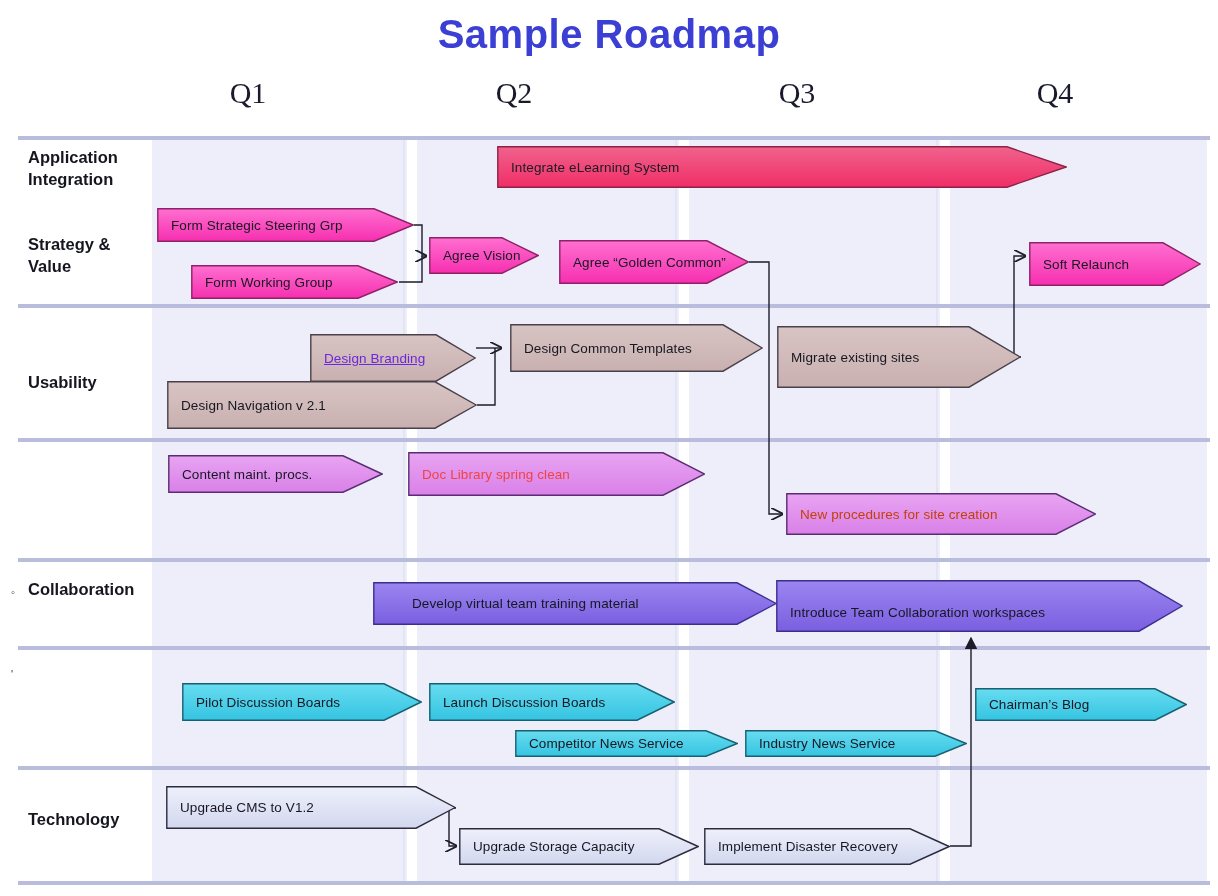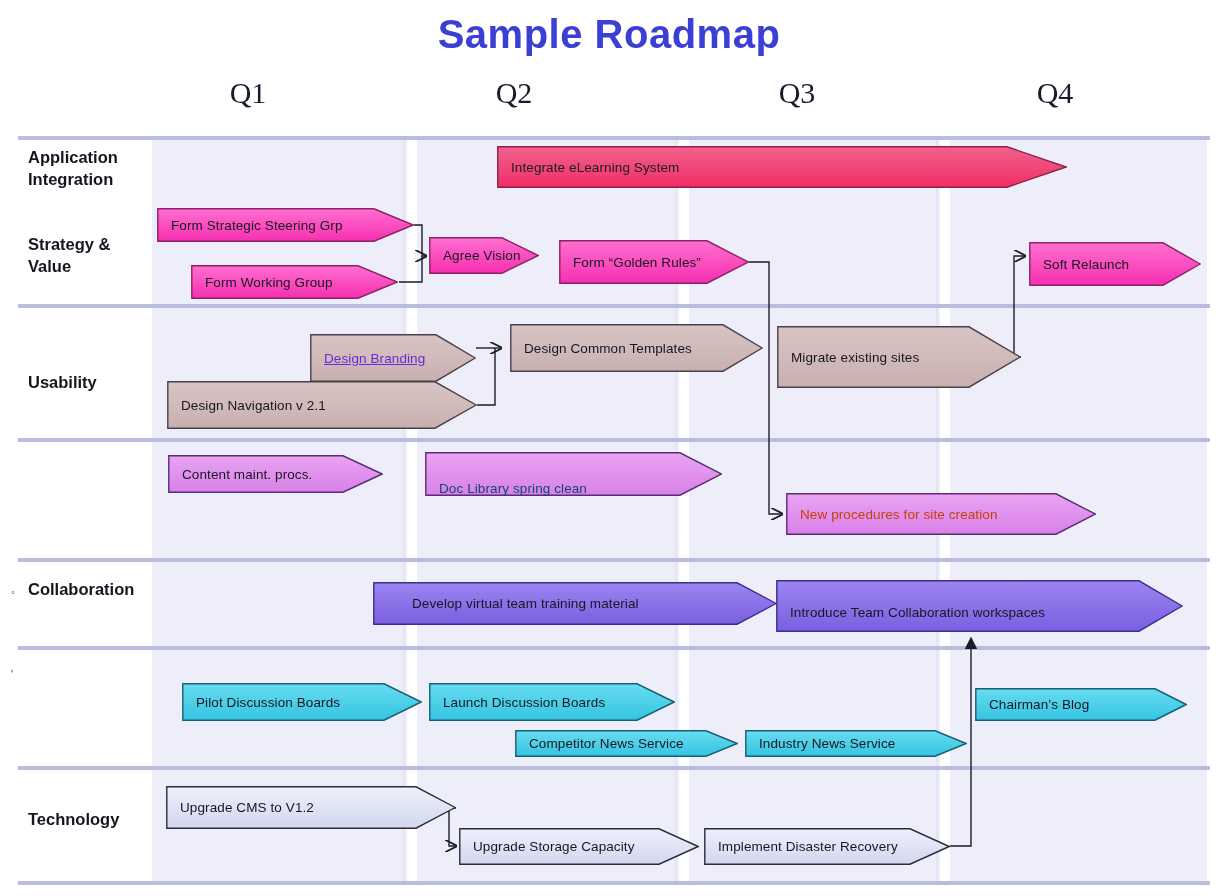--- a/index.html
+++ b/index.html
@@ -257,21 +257,21 @@
       <div class="task" style="left: 559px; top: 240px; width: 190px; height: 44px; color: rgb(23, 23, 33);">
         <svg class="shape" width="190" height="44" viewBox="0 0 190 44" preserveAspectRatio="none">
           <defs>
             <linearGradient id="g4" x1="0" y1="0" x2="0" y2="1">
               <stop offset="0%" stop-color="#ff6fd0"></stop>
               <stop offset="100%" stop-color="#f62fb0"></stop>
             </linearGradient>
           </defs>
           <path d="M0.8,0.8 L148,0.8 L189.2,22 L148,43.2 L0.8,43.2 Z" fill="url(#g4)" stroke="#8e2168" stroke-width="1.4"></path>
         </svg>
-        <span class="lbl">Form “Golden Rules”</span>
+        <span class="lbl">Agree “Golden Common”</span>
       </div>
       <div class="task" style="left: 1029px; top: 242px; width: 172px; height: 44px; color: rgb(23, 23, 33);">
         <svg class="shape" width="172" height="44" viewBox="0 0 172 44" preserveAspectRatio="none">
           <defs>
             <linearGradient id="g5" x1="0" y1="0" x2="0" y2="1">
               <stop offset="0%" stop-color="#ff6fd0"></stop>
               <stop offset="100%" stop-color="#f62fb0"></stop>
             </linearGradient>
           </defs>
           <path d="M0.8,0.8 L134,0.8 L171.2,22 L134,43.2 L0.8,43.2 Z" fill="url(#g5)" stroke="#8e2168" stroke-width="1.4"></path>
@@ -331,21 +331,21 @@
           <defs>
             <linearGradient id="g10" x1="0" y1="0" x2="0" y2="1">
               <stop offset="0%" stop-color="#e8a4f2"></stop>
               <stop offset="100%" stop-color="#d980e8"></stop>
             </linearGradient>
           </defs>
           <path d="M0.8,0.8 L175,0.8 L214.2,19 L175,37.2 L0.8,37.2 Z" fill="url(#g10)" stroke="#5a2d73" stroke-width="1.4"></path>
         </svg>
         <span class="lbl">Content maint.  procs.</span>
       </div>
-      <div class="task" style="left: 425px; top: 452px; width: 297px; height: 44px; color: #0c4a6e; align-items: flex-end;">
+      <div class="task" style="left: 408px; top: 452px; width: 297px; height: 44px; color: #ef4444;">
         <svg class="shape" width="297" height="44" viewBox="0 0 297 44" preserveAspectRatio="none">
           <defs>
             <linearGradient id="g11" x1="0" y1="0" x2="0" y2="1">
               <stop offset="0%" stop-color="#e8a4f2"></stop>
               <stop offset="100%" stop-color="#d980e8"></stop>
             </linearGradient>
           </defs>
           <path d="M0.8,0.8 L255,0.8 L296.2,22 L255,43.2 L0.8,43.2 Z" fill="url(#g11)" stroke="#5a2d73" stroke-width="1.4"></path>
         </svg>
         <span class="lbl">Doc Library spring clean</span>

